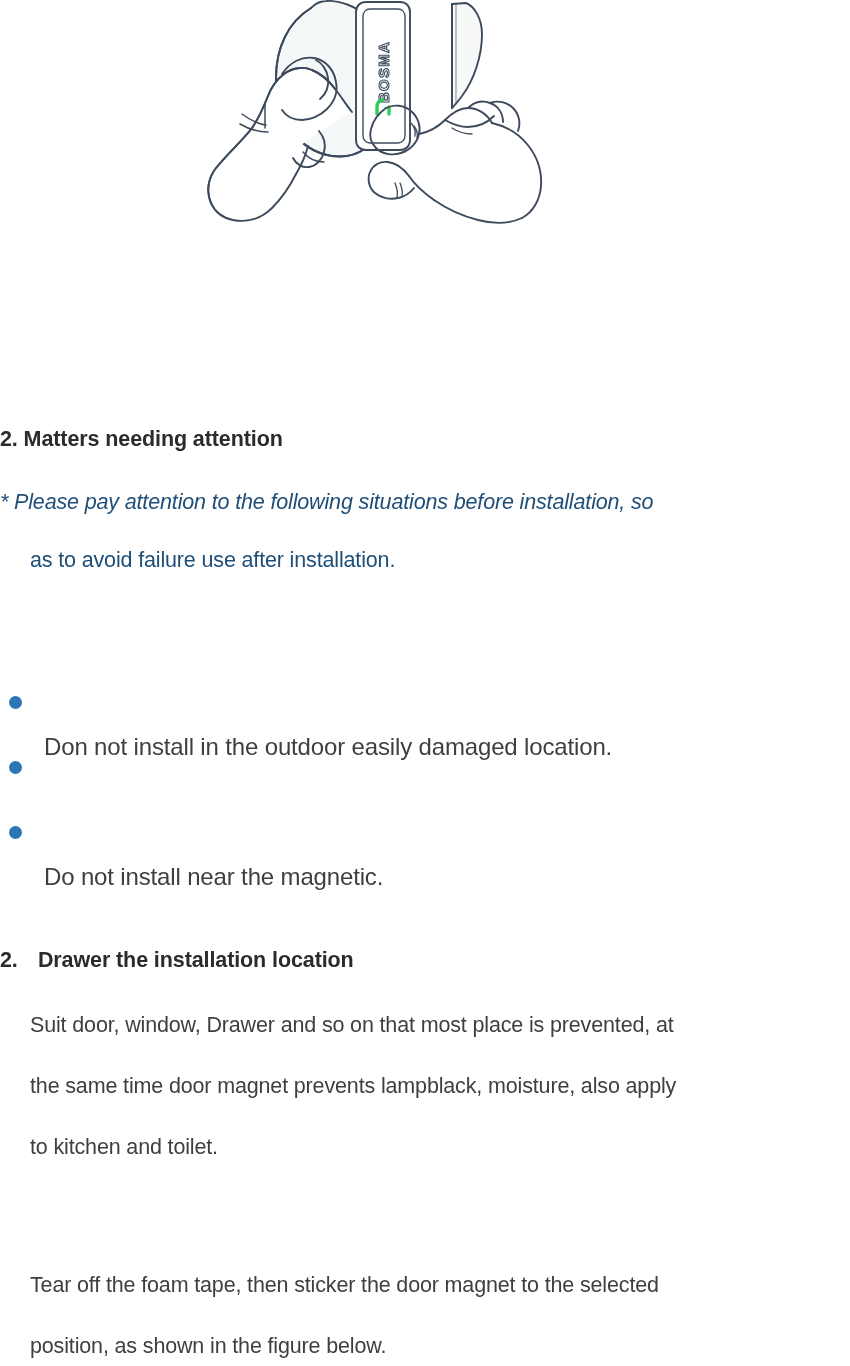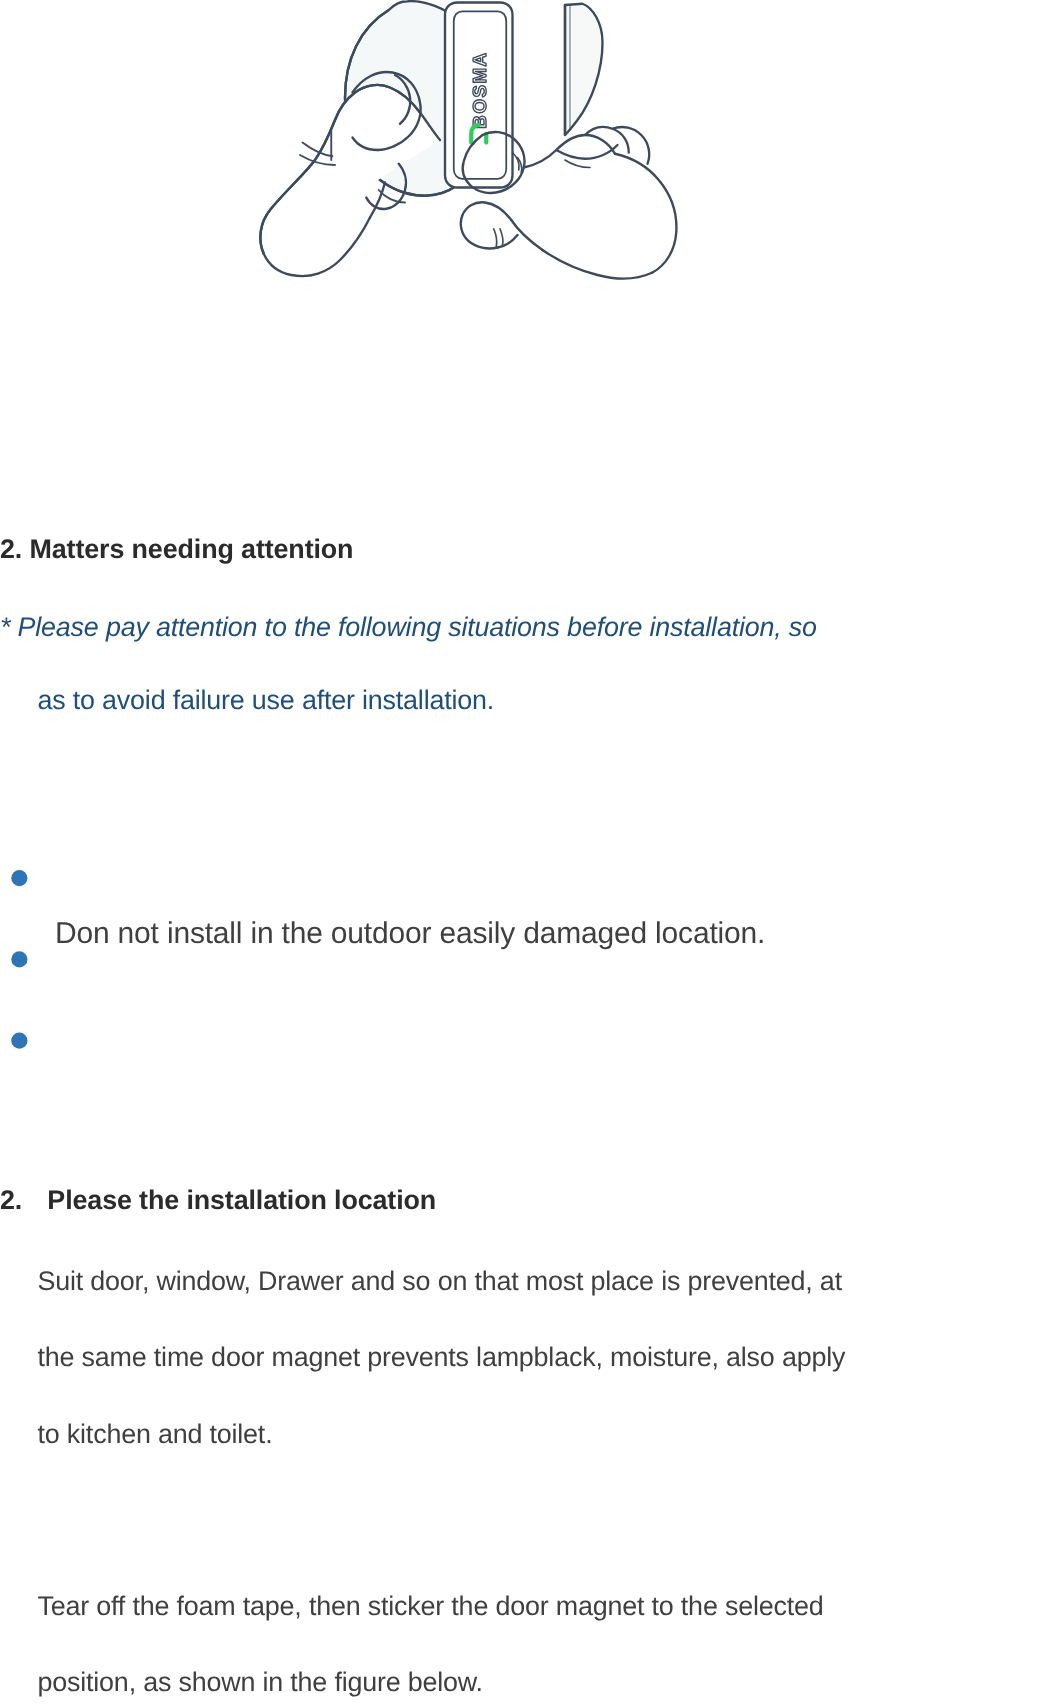--- a/index.html
+++ b/index.html
@@ -208,25 +208,26 @@
     <span class="bullet-dot"></span>
     <span class="bullet-text">Don not install in the outdoor easily damaged location.</span>
   </div>
 
   <div class="bullet-row" style="top: 505px;">
     <span class="bullet-dot"></span>
   </div>
 
   <div class="bullet-row" style="top: 570px;">
     <span class="bullet-dot"></span>
+    <span class="bullet-text">Do not install near the magnetic.</span>
   </div>
 
   <div class="block heading" style="top: 703px;">
     <span class="num-wide">2.</span>
-    <span>Please the installation location</span>
+    <span>Drawer the installation location</span>
   </div>
 
   <div class="block para-line indent" style="top: 768px;">Suit door, window, Drawer and so on that most place is prevented, at</div>
 
   <div class="block para-line indent" style="top: 829px;">the same time door magnet prevents lampblack, moisture, also apply</div>
 
   <div class="block para-line indent" style="top: 890px;">to kitchen and toilet.</div>
 
   <div class="block para-line indent" style="top: 1028px;">Tear off the foam tape, then sticker the door magnet to the selected</div>
 

